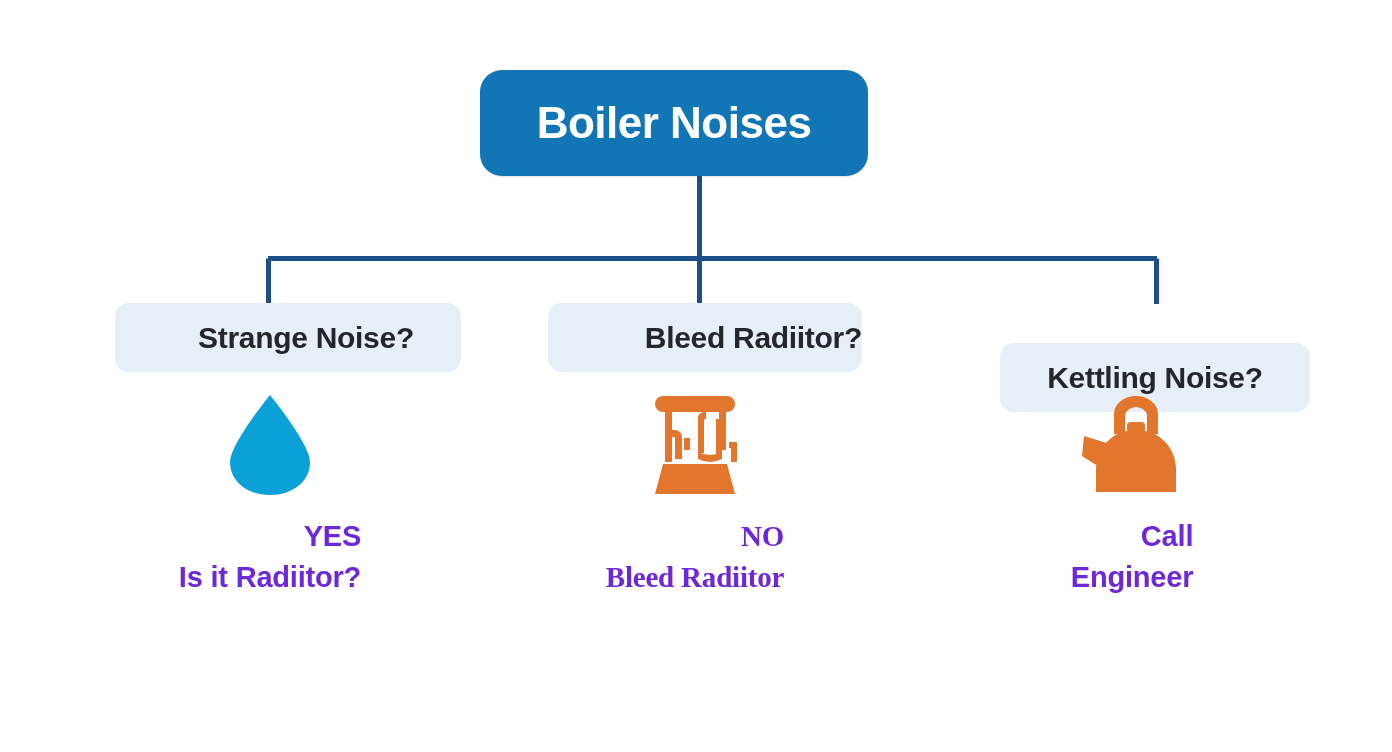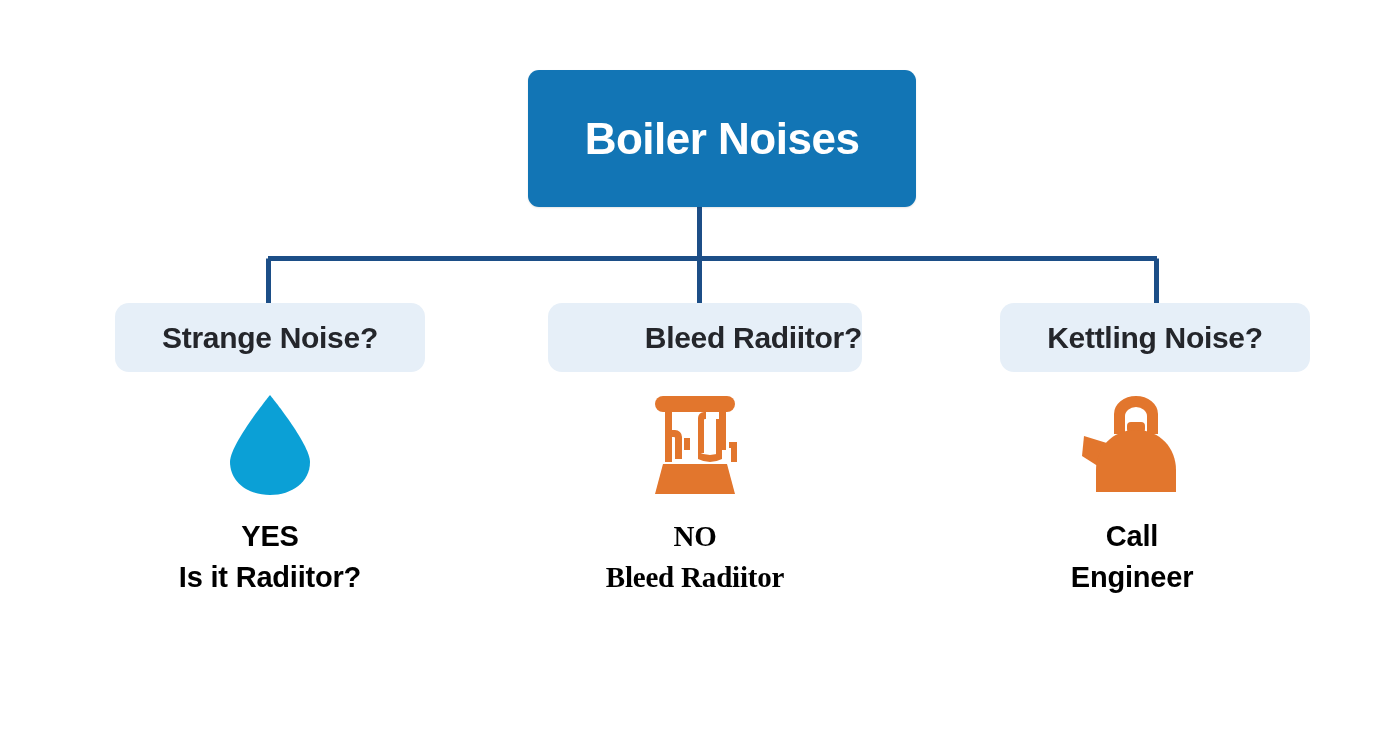--- a/index.html
+++ b/index.html
@@ -27,25 +27,25 @@
     left: 0;
     top: 0;
     width: 1392px;
     height: 752px;
     pointer-events: none;
   }
 
   
   .root-node {
     position: absolute;
-    left: 528px;
+    left: 480px;
     top: 70px;
     width: 388px;
-    height: 137px;
-    border-radius: 11px;
+    height: 106px;
+    border-radius: 22px;
     background: #1275B5;
     display: flex;
     align-items: center;
     justify-content: center;
     box-shadow: 0 1px 2px rgba(0,0,0,0.10);
   }
   .root-node .root-label {
     color: #ffffff;
     font-size: 44px;
     font-weight: bold;
@@ -67,23 +67,23 @@
     justify-content: center;
   }
   .pill .pill-label {
     color: #24262B;
     font-size: 30px;
     font-weight: bold;
     letter-spacing: -0.3px;
     line-height: 1;
     white-space: nowrap;
   }
-  .pill-1 { left: 115px; width: 310px; }
+  .pill-1 { left: 115px; width: 310px; padding-left: 36px; }
   .pill-2 { left: 548px; width: 314px; justify-content: flex-end; }
-  .pill-3 { left: 1000px; width: 310px; }
+  .pill-3 { left: 1000px; width: 310px; margin-top: 40px; }
 
   
   .branch {
     position: absolute;
     top: 390px;
     width: 320px;
     display: flex;
     flex-direction: column;
     align-items: center;
   }
@@ -92,22 +92,22 @@
   .branch-3 { left: 972px; }
 
   .branch-icon {
     height: 110px;
     display: flex;
     align-items: center;
     justify-content: center;
   }
   .branch-caption {
     margin-top: 16px;
-    text-align: center;
-    color: #000000;
+    text-align: right;
+    color: #6d28d9;
     font-size: 29px;
     font-weight: bold;
     line-height: 1.42;
     letter-spacing: -0.2px;
   }
   .branch-caption .answer { display: block; }
   .branch-caption .detail { display: block; }
 </style>
 </head>
 <body>

